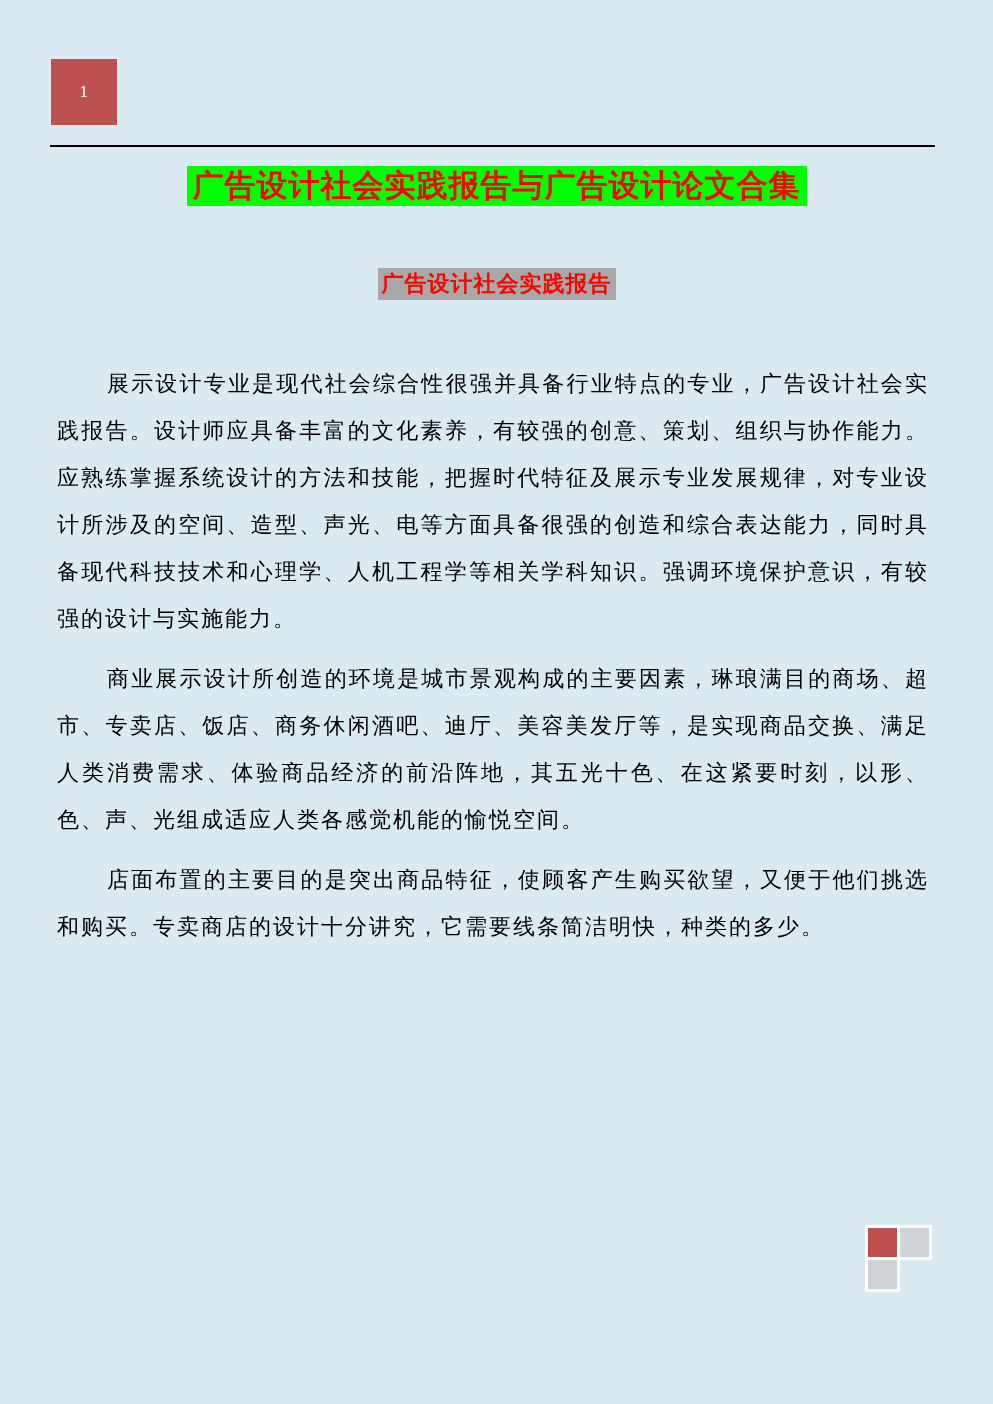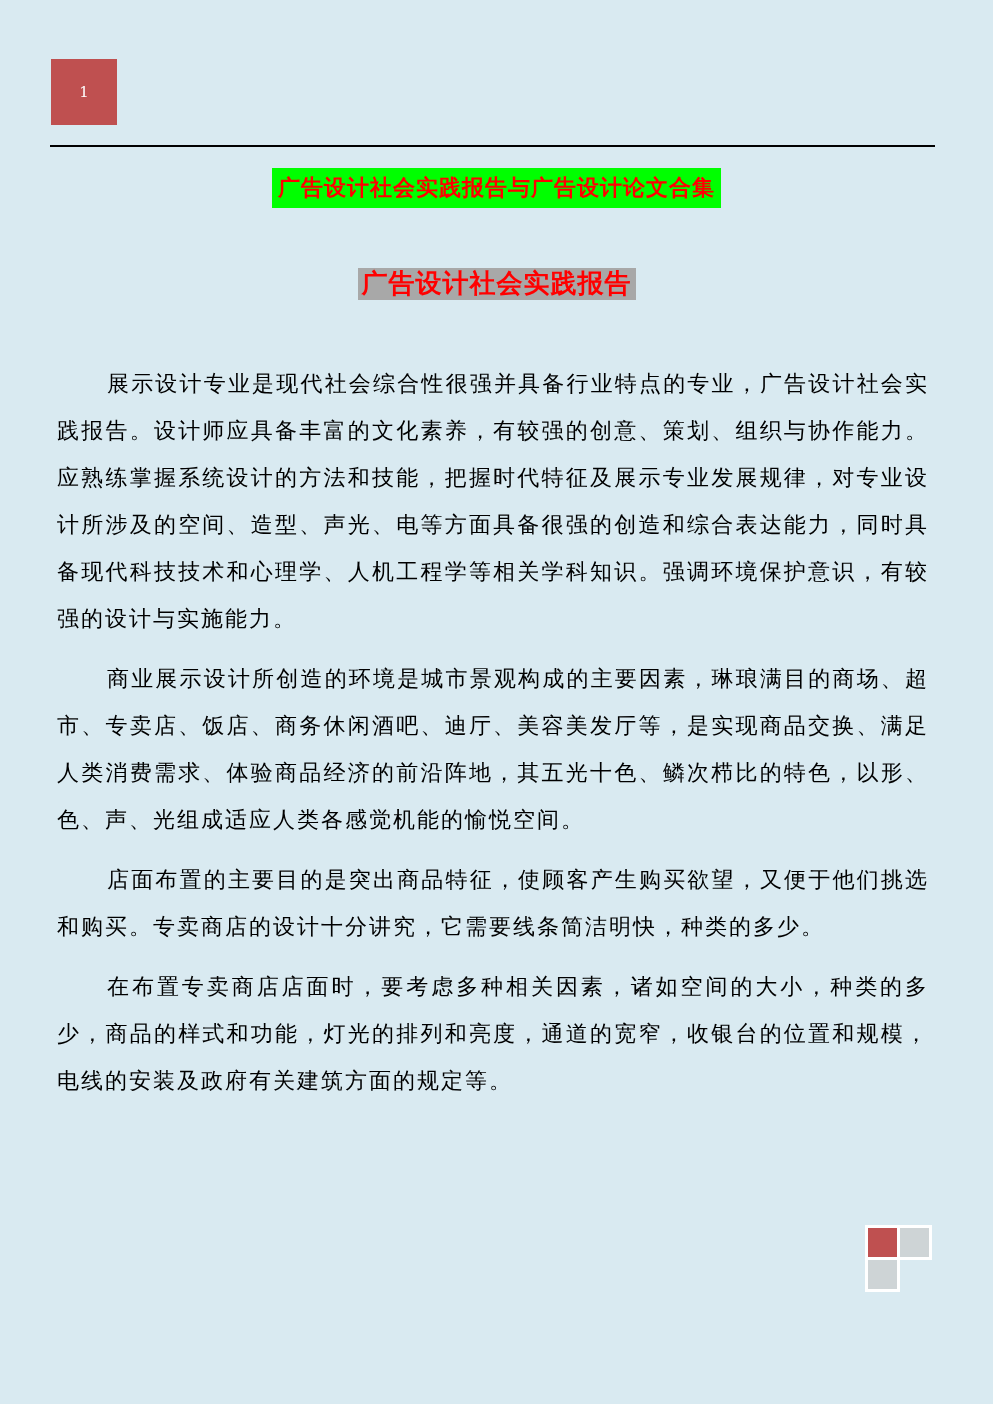--- a/index.html
+++ b/index.html
@@ -41,39 +41,39 @@
     top: 166px;
     left: 0;
     width: 100%;
     text-align: center;
     margin: 0;
   }
   .title-row .hl-green {
     display: inline-block;
     background: var(--title-highlight, #00ff00);
     color: var(--title-text, #ff0000);
-    font-size: 22px;
+    font-size: 31px;
     font-weight: bold;
     letter-spacing: 1px;
     line-height: 40px;
     padding: 0 6px;
   }
   .subtitle-row {
     position: absolute;
     top: 268px;
     left: 0;
     width: 100%;
     text-align: center;
     margin: 0;
   }
   .subtitle-row .hl-gray {
     display: inline-block;
     background: var(--subtitle-highlight, #a8a8a8);
     color: var(--title-text, #ff0000);
-    font-size: 26px;
+    font-size: 22px;
     font-weight: bold;
     letter-spacing: 1px;
     line-height: 32px;
     padding: 0 4px;
   }
   .body-text {
     position: absolute;
     top: 360px;
     left: 57px;
     width: 878px;
@@ -127,23 +127,22 @@
   <h1 class="title-row">
     <span class="hl-green">广告设计社会实践报告与广告设计论文合集</span>
   </h1>
 
   <h2 class="subtitle-row">
     <span class="hl-gray">广告设计社会实践报告</span>
   </h2>
 
   <div class="body-text">
     <p>展示设计专业是现代社会综合性很强并具备行业特点的专业，广告设计社会实践报告。设计师应具备丰富的文化素养，有较强的创意、策划、组织与协作能力。应熟练掌握系统设计的方法和技能，把握时代特征及展示专业发展规律，对专业设计所涉及的空间、造型、声光、电等方面具备很强的创造和综合表达能力，同时具备现代科技技术和心理学、人机工程学等相关学科知识。强调环境保护意识，有较强的设计与实施能力。</p>
-    <p>商业展示设计所创造的环境是城市景观构成的主要因素，琳琅满目的商场、超市、专卖店、饭店、商务休闲酒吧、迪厅、美容美发厅等，是实现商品交换、满足人类消费需求、体验商品经济的前沿阵地，其五光十色、鳞次栉比的特色，以形、色、声、光组成适应人类各感觉机能的愉悦空间。</p>
+    <p>商业展示设计所创造的环境是城市景观构成的主要因素，琳琅满目的商场、超市、专卖店、饭店、商务休闲酒吧、迪厅、美容美发厅等，是实现商品交换、满足人类消费需求、体验商品经济的前沿阵地，其五光十色、在这紧要时刻，以形、色、声、光组成适应人类各感觉机能的愉悦空间。</p>
     <p>店面布置的主要目的是突出商品特征，使顾客产生购买欲望，又便于他们挑选和购买。专卖商店的设计十分讲究，它需要线条简洁明快，种类的多少。</p>
-    <p>在布置专卖商店店面时，要考虑多种相关因素，诸如空间的大小，种类的多少，商品的样式和功能，灯光的排列和亮度，通道的宽窄，收银台的位置和规模，电线的安装及政府有关建筑方面的规定等。</p>
   </div>
 
   <div class="logo">
     <div class="logo-white-top"></div>
     <div class="logo-white-bottom"></div>
     <div class="logo-cell cell-red"></div>
     <div class="logo-cell cell-gray-a"></div>
     <div class="logo-cell cell-gray-b"></div>
   </div>
 

